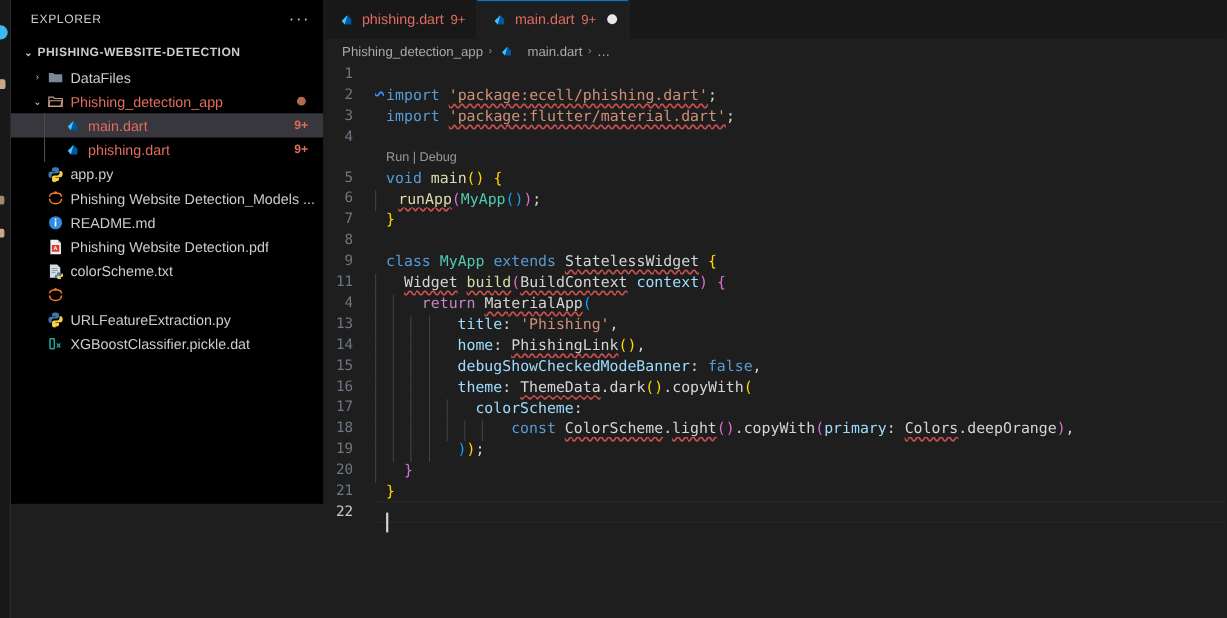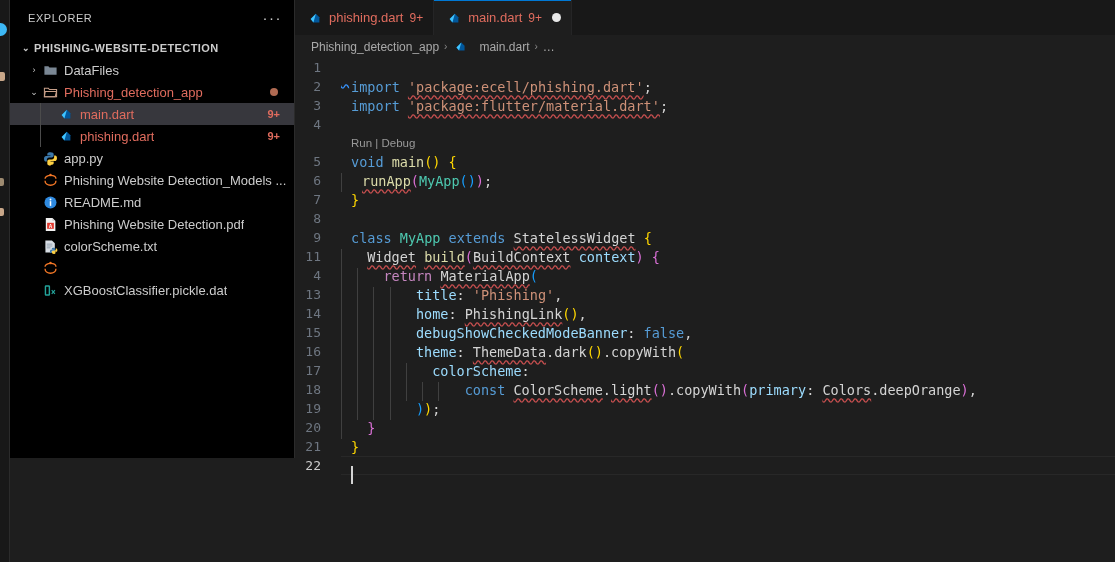--- a/index.html
+++ b/index.html
@@ -275,20 +275,30 @@
           <div class="row lvl1">
             <span class="twisty"></span>
             <span class="icn">
               <svg width="15" height="15" viewBox="0 0 16 16">
                 <circle cx="8" cy="2.2" r="1.3" fill="#f37726"></circle>
                 <path d="M2.2 8.2c0 3 2.6 4.8 5.8 4.8s5.8-1.8 5.8-4.8" fill="none" stroke="#f37726" stroke-width="1.5"></path>
                 <path d="M13.8 5.6c0-2.1-2.6-3.4-5.8-3.4" fill="none" stroke="#f37726" stroke-width="1.3" opacity="0"></path>
                 <path d="M2.2 6.2c0-2.3 2.6-3.6 5.8-3.6s5.8 1.3 5.8 3.6" fill="none" stroke="#f37726" stroke-width="1.4"></path>
               </svg>
             </span>
+          </div>
+          <div class="row lvl1">
+            <span class="twisty"></span>
+            <span class="icn">
+              <svg width="15" height="15" viewBox="0 0 16 16">
+                <path d="M7.9 1.2c-1.9 0-3.3.5-3.3 2v1.6h3.4v.5H3.3c-1.2 0-2.2 1-2.2 3s.7 3 1.9 3h1.1V9.3c0-1.3 1.1-2.4 2.4-2.4h2.9c1.1 0 2-.9 2-2V3.2c0-1.1-1-2-3.5-2z" fill="#3c78aa"></path>
+                <path d="M8.1 14.8c1.9 0 3.3-.5 3.3-2v-1.6H8v-.5h4.7c1.2 0 2.2-1 2.2-3s-.7-3-1.9-3h-1.1v1.9c0 1.3-1.1 2.4-2.4 2.4H6.6c-1.1 0-2 .9-2 2v2.7c0 1.1 1 2 3.5 2z" fill="#fdd043"></path>
+              </svg>
+            </span>
+            <span class="label fname">URLFeatureExtraction.py</span>
           </div>
           <div class="row lvl1">
             <span class="twisty"></span>
             <span class="icn">
               <svg width="15" height="15" viewBox="0 0 16 16">
                 <rect x="2.6" y="3.2" width="4.2" height="9.6" rx="0.6" fill="none" stroke="#23a39a" stroke-width="1.5"></rect>
                 <path d="M9.3 7.6l3.4 4M12.7 7.6l-3.4 4" stroke="#23a39a" stroke-width="1.3" fill="none"></path>
               </svg>
             </span>
             <span class="label fname">XGBoostClassifier.pickle.dat</span>

